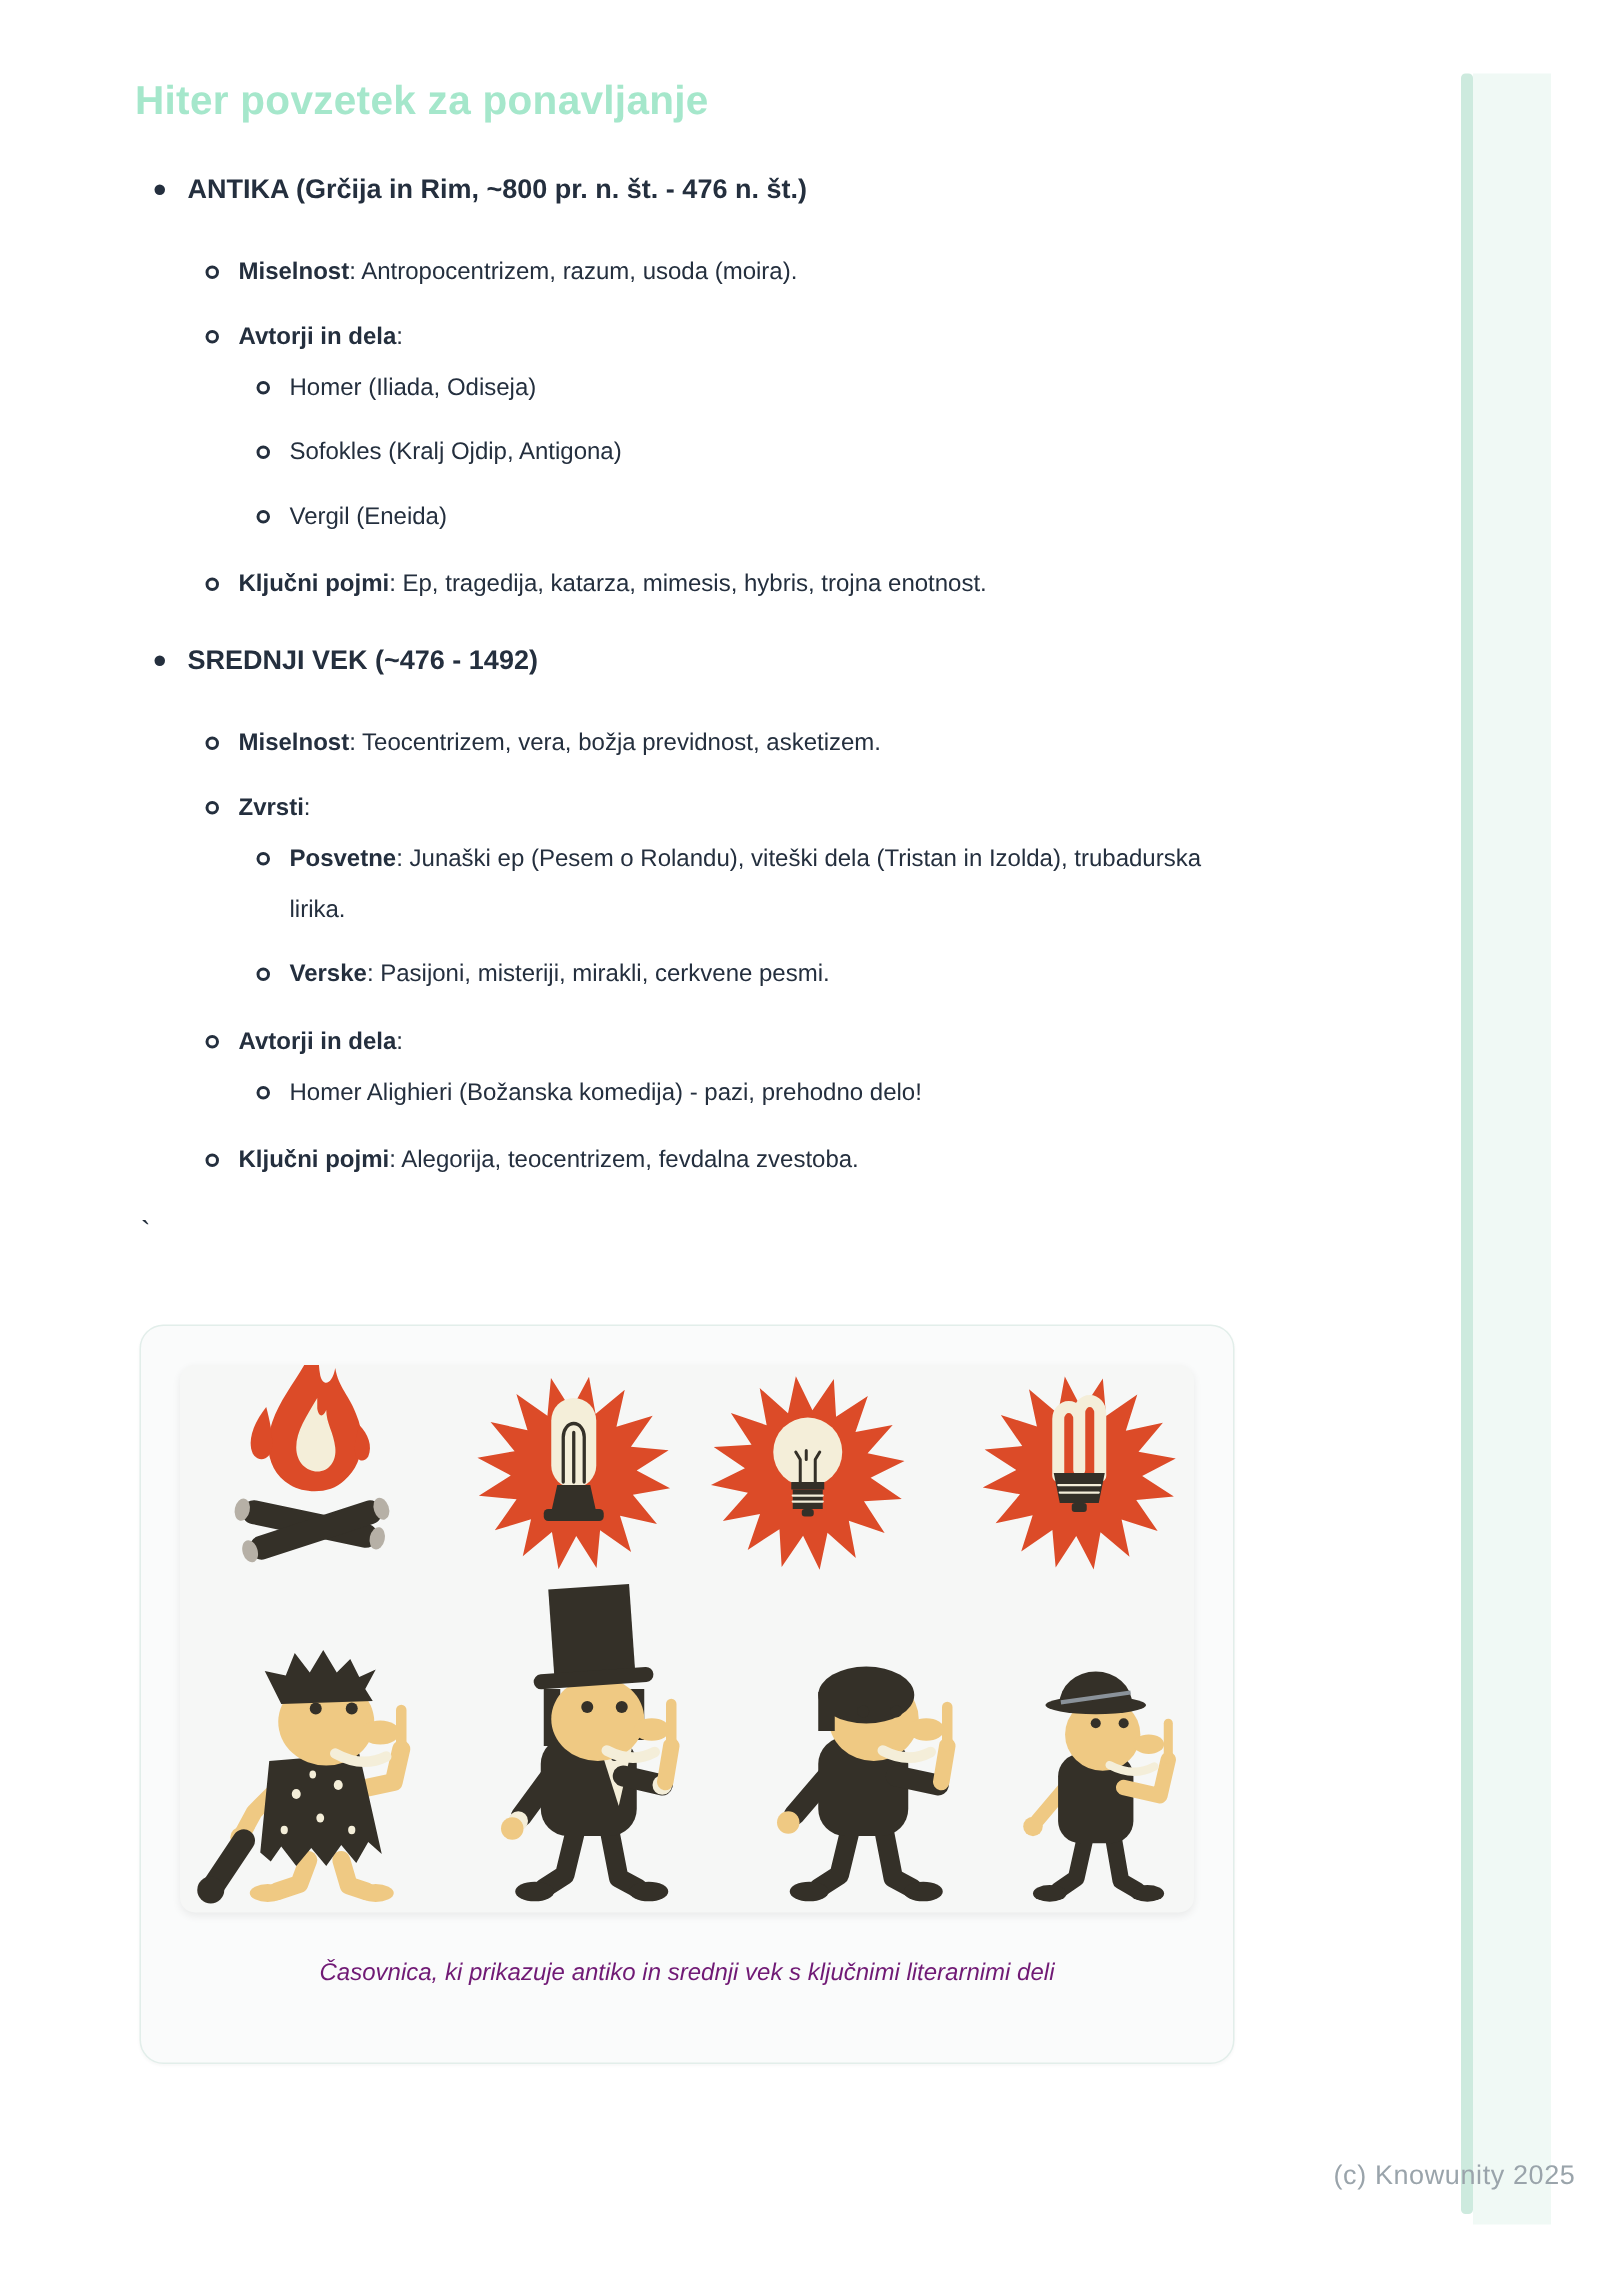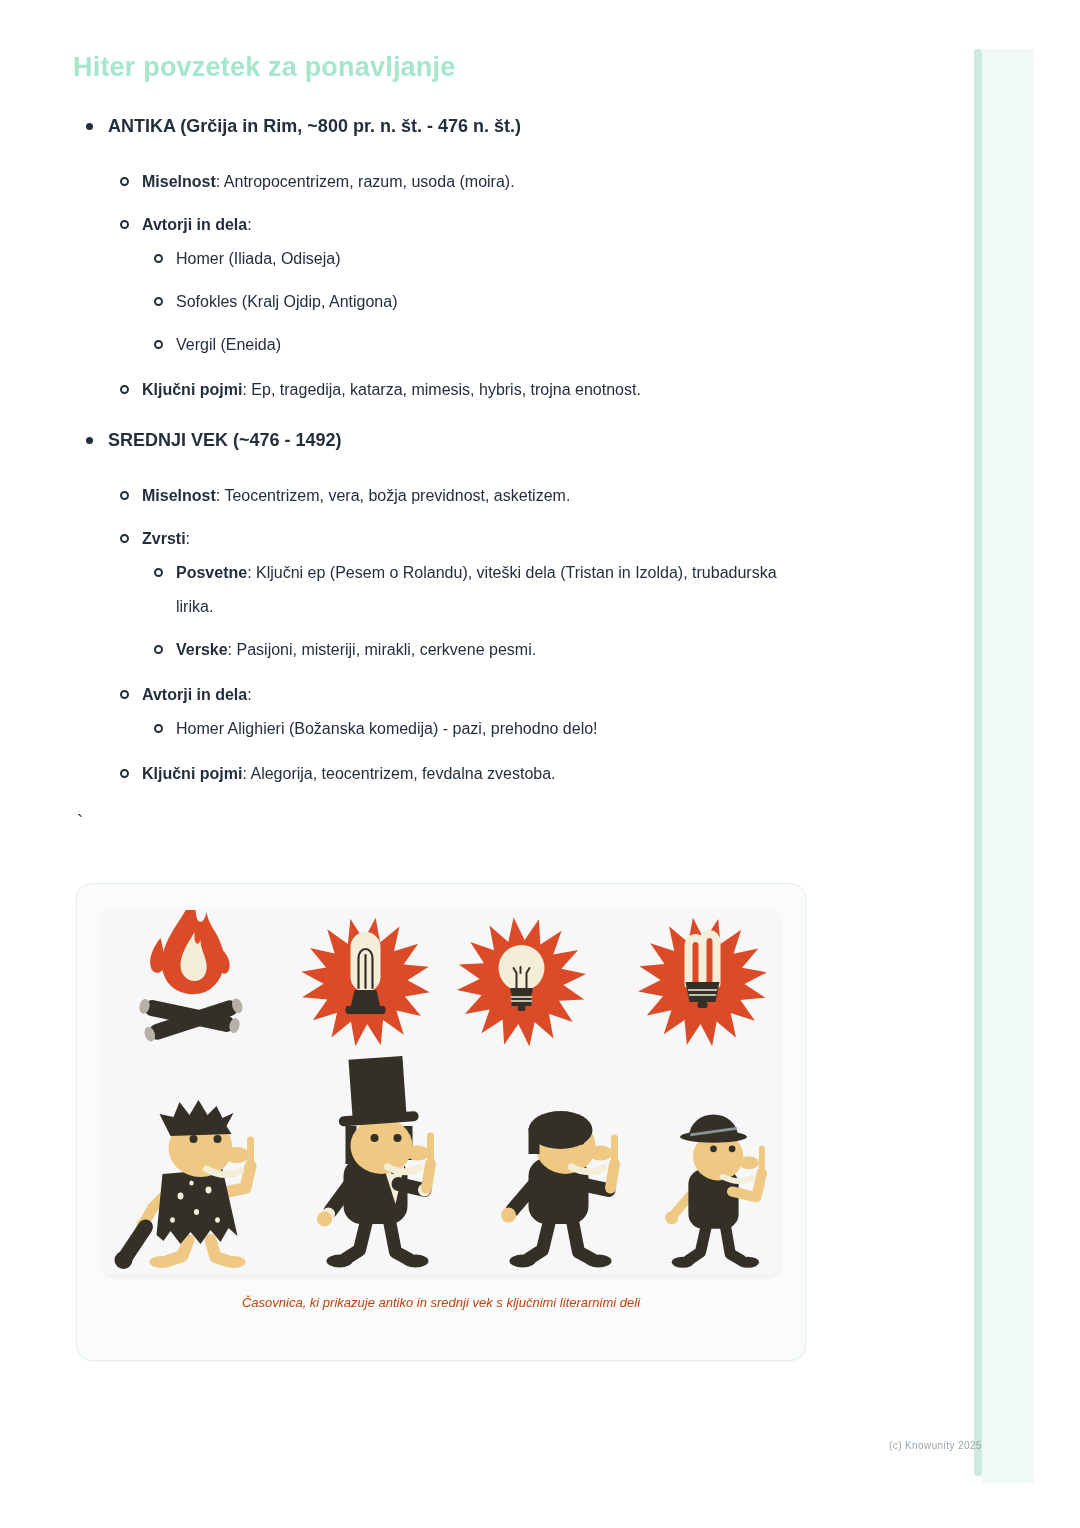--- a/index.html
+++ b/index.html
@@ -7,21 +7,21 @@
     --burst:#dc4b28; --cream:#f4eed9; --dark:#343028; --skin:#efc983;
     --ink:#242f3e;
   }
   html,body{margin:0;padding:0;background:#fff;}
   body{font-family:"Liberation Sans","DejaVu Sans",sans-serif;}
   .page{position:relative;width:1080px;height:1528px;background:#ffffff;overflow:hidden;}
 
   .track{position:absolute;left:982px;top:49px;width:52px;height:1434px;background:var(--track);z-index:1;}
   .stripe{position:absolute;left:974px;top:49px;width:8px;height:1427px;background:var(--stripe);border-radius:3px;z-index:2;}
 
-  .content{position:absolute;left:73px;top:52px;width:745px;z-index:3;}
+  .content{position:absolute;left:90px;top:52px;width:745px;z-index:3;}
   h1.title{font-size:27px;font-weight:700;color:var(--accent);margin:0 0 30px 0;letter-spacing:.2px;}
 
   ul{list-style:none;margin:0;padding:0;}
   .lvl1{padding-left:13px;}
   .lvl2{padding-left:34px;}
   .lvl3{padding-left:34px;margin:0 0 11px 0;}
   .lvl1 > li{margin-bottom:20px;}
   .lvl1 > li > .row{margin-bottom:26px;}
   .lvl2 > li{margin-bottom:9px;}
   .lvl3 > li{margin-bottom:9px;}
@@ -36,23 +36,23 @@
 
   .stray{font-size:19px;color:var(--ink);margin:6px 0 0 4px;height:22px;line-height:22px;}
 
   .card{margin:50px 0 0 3px;width:730px;box-sizing:border-box;background:#fafbfb;
         border:1px solid #e2eeea;border-radius:16px;padding:26px 26px 50px 26px;
         box-shadow:0 1px 2px rgba(0,0,0,.03);}
   .imgbox{width:100%;height:365px;background:#f6f7f6;border-radius:10px;
           box-shadow:0 2px 6px rgba(0,0,0,.07);overflow:hidden;}
   .imgbox svg{display:block;width:100%;height:100%;}
   figure{margin:0;}
-  figcaption{margin-top:20px;text-align:center;font-style:italic;font-size:13px;color:#c2410c;}
-
-  .copyright{position:absolute;left:889px;top:1440px;font-size:10px;color:#9aa4ab;letter-spacing:.4px;z-index:4;}
+  figcaption{margin-top:32px;text-align:center;font-style:italic;font-size:16px;color:#701a75;}
+
+  .copyright{position:absolute;left:889px;top:1440px;font-size:18px;color:#9aa4ab;letter-spacing:.4px;z-index:4;}
 
   
   .red{fill:var(--burst);} .cream{fill:var(--cream);} .dark{fill:var(--dark);} .skin{fill:var(--skin);}
   .s-skin{stroke:var(--skin);fill:none;stroke-linecap:round;stroke-linejoin:round;}
   .s-dark{stroke:var(--dark);fill:none;stroke-linecap:round;stroke-linejoin:round;}
   .s-cream{stroke:var(--cream);fill:none;stroke-linecap:round;stroke-linejoin:round;}
   .logend{fill:#b6b0a6;}
 </style>
 </head>
 <body>
@@ -127,21 +127,21 @@
               </li>
               <li class="li">
                 <div class="row">
                   <span class="marker m2"></span>
                   <span class="txt"><span class="seg bold">Zvrsti</span><span class="seg normal">:</span></span>
                 </div>
                 <ul class="lvl lvl3">
                   <li class="li">
                     <div class="row">
                       <span class="marker m3"></span>
-                      <span class="txt"><span class="seg bold">Posvetne</span><span class="seg normal">: Ključni ep (</span><span class="seg italic">Pesem o Rolandu</span><span class="seg normal">), viteški dela (</span><span class="seg italic">Tristan in Izolda</span><span class="seg normal">), trubadurska lirika.</span></span>
+                      <span class="txt"><span class="seg bold">Posvetne</span><span class="seg normal">: Junaški ep (</span><span class="seg italic">Pesem o Rolandu</span><span class="seg normal">), viteški dela (</span><span class="seg italic">Tristan in Izolda</span><span class="seg normal">), trubadurska lirika.</span></span>
                     </div>
                   </li>
                   <li class="li">
                     <div class="row">
                       <span class="marker m3"></span>
                       <span class="txt"><span class="seg bold">Verske</span><span class="seg normal">: Pasijoni, misteriji, mirakli, cerkvene pesmi.</span></span>
                     </div>
                   </li>
                 </ul>
               </li>

